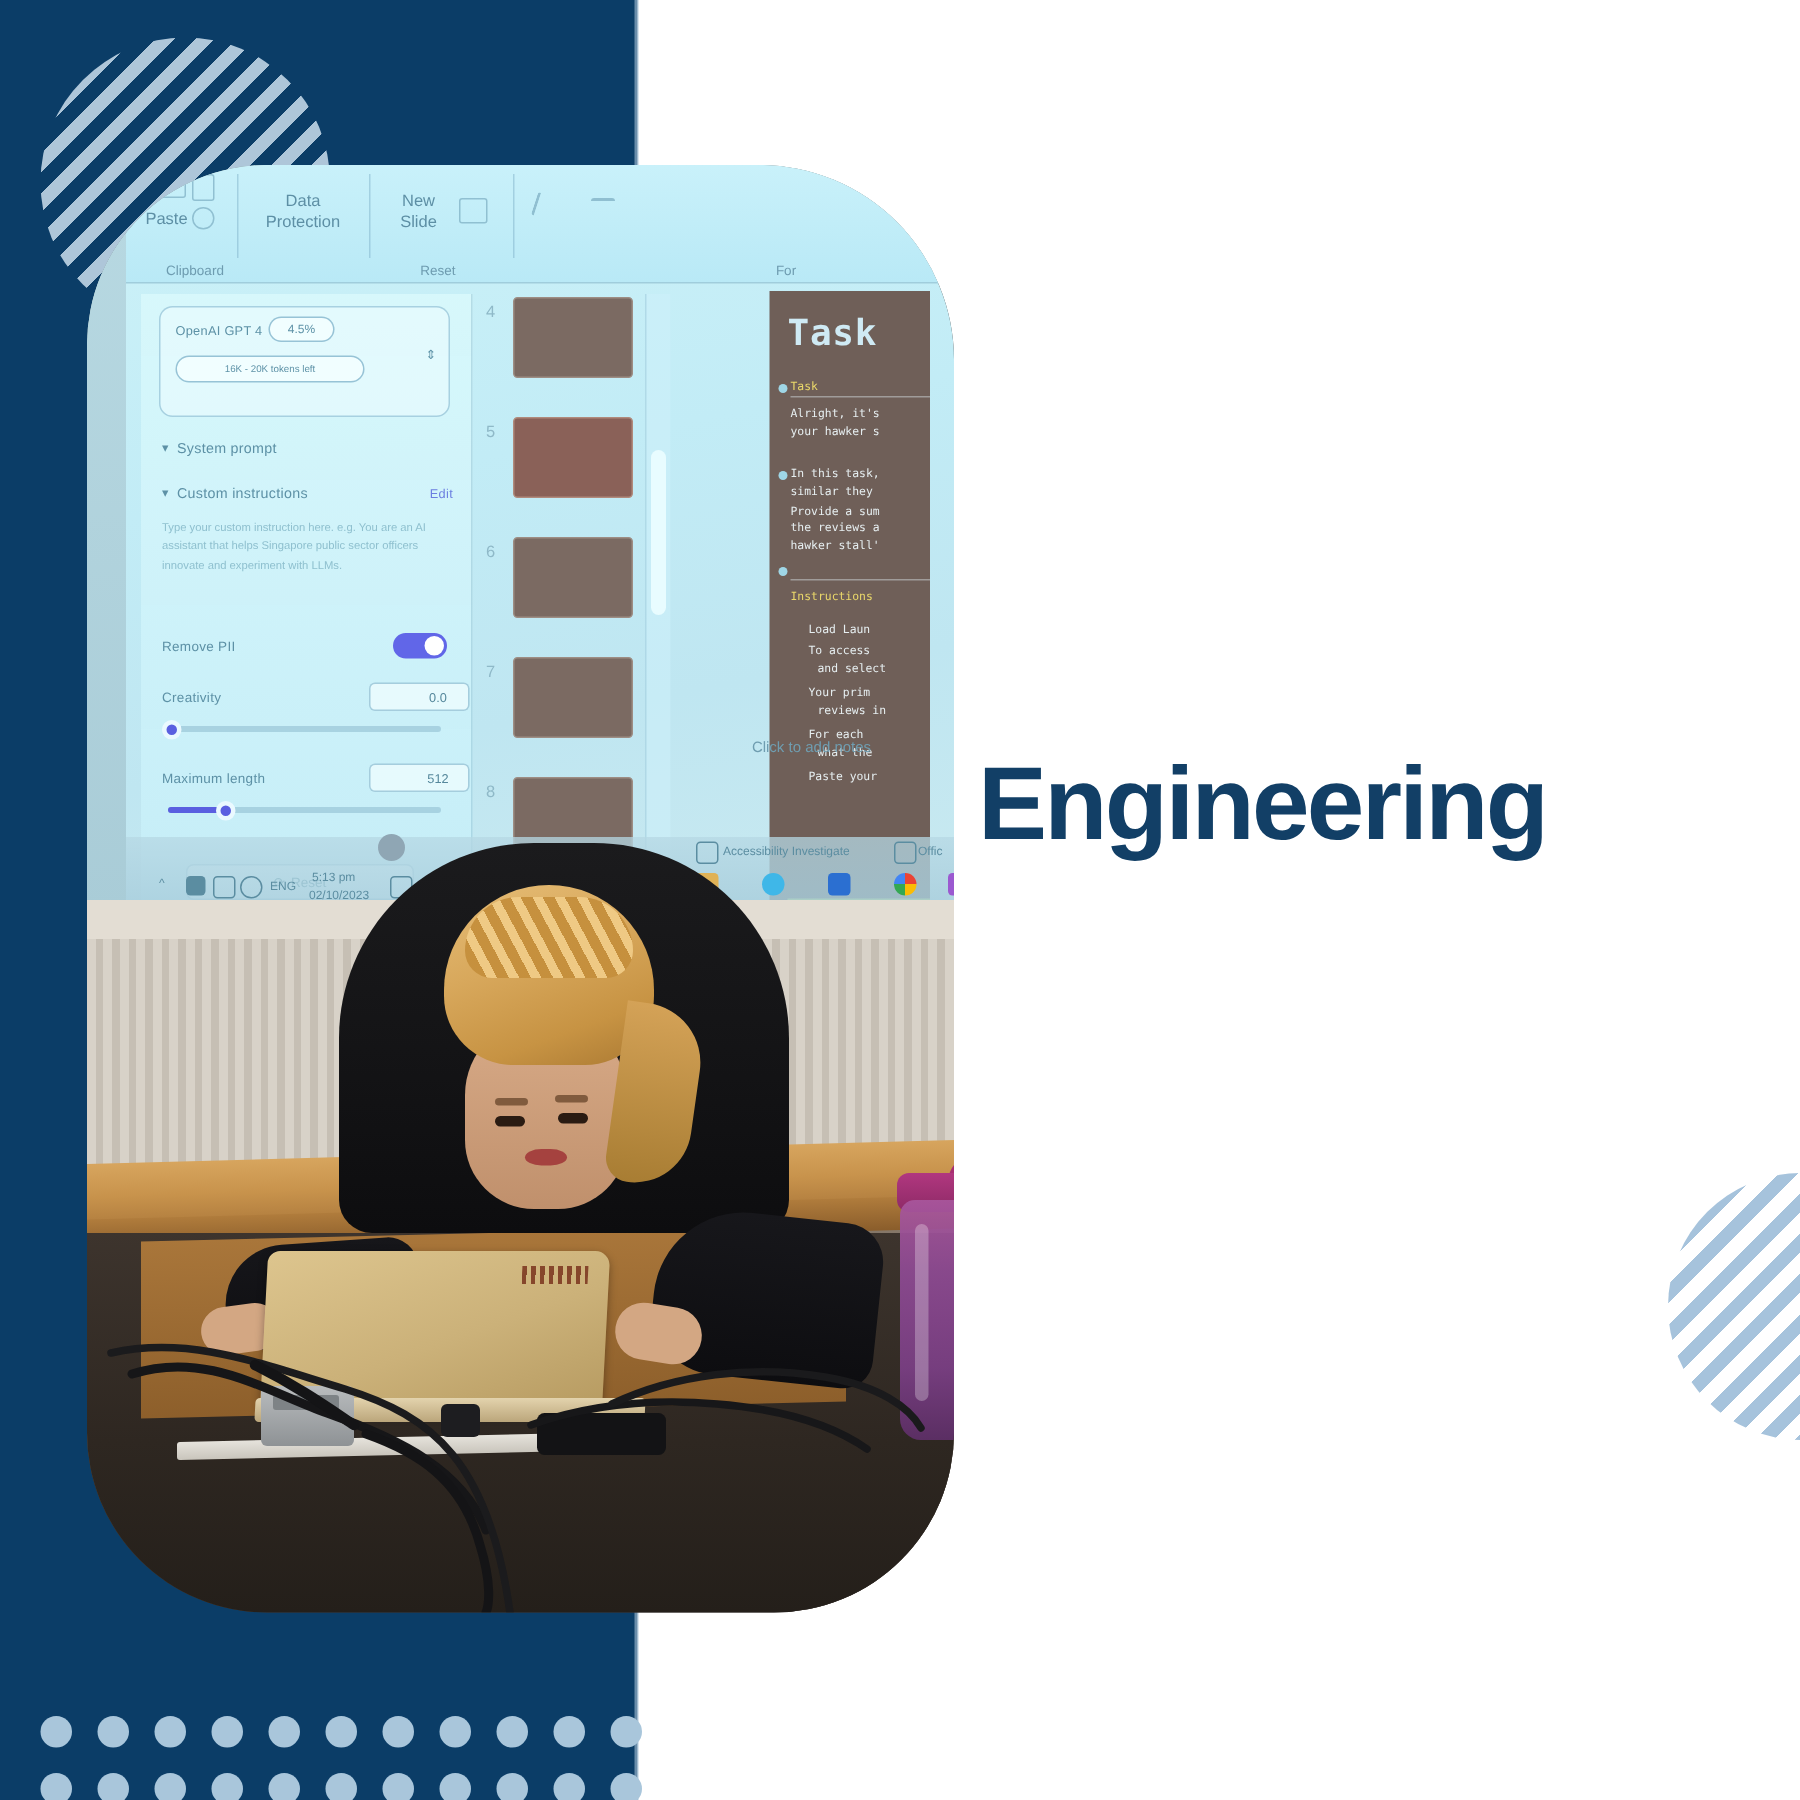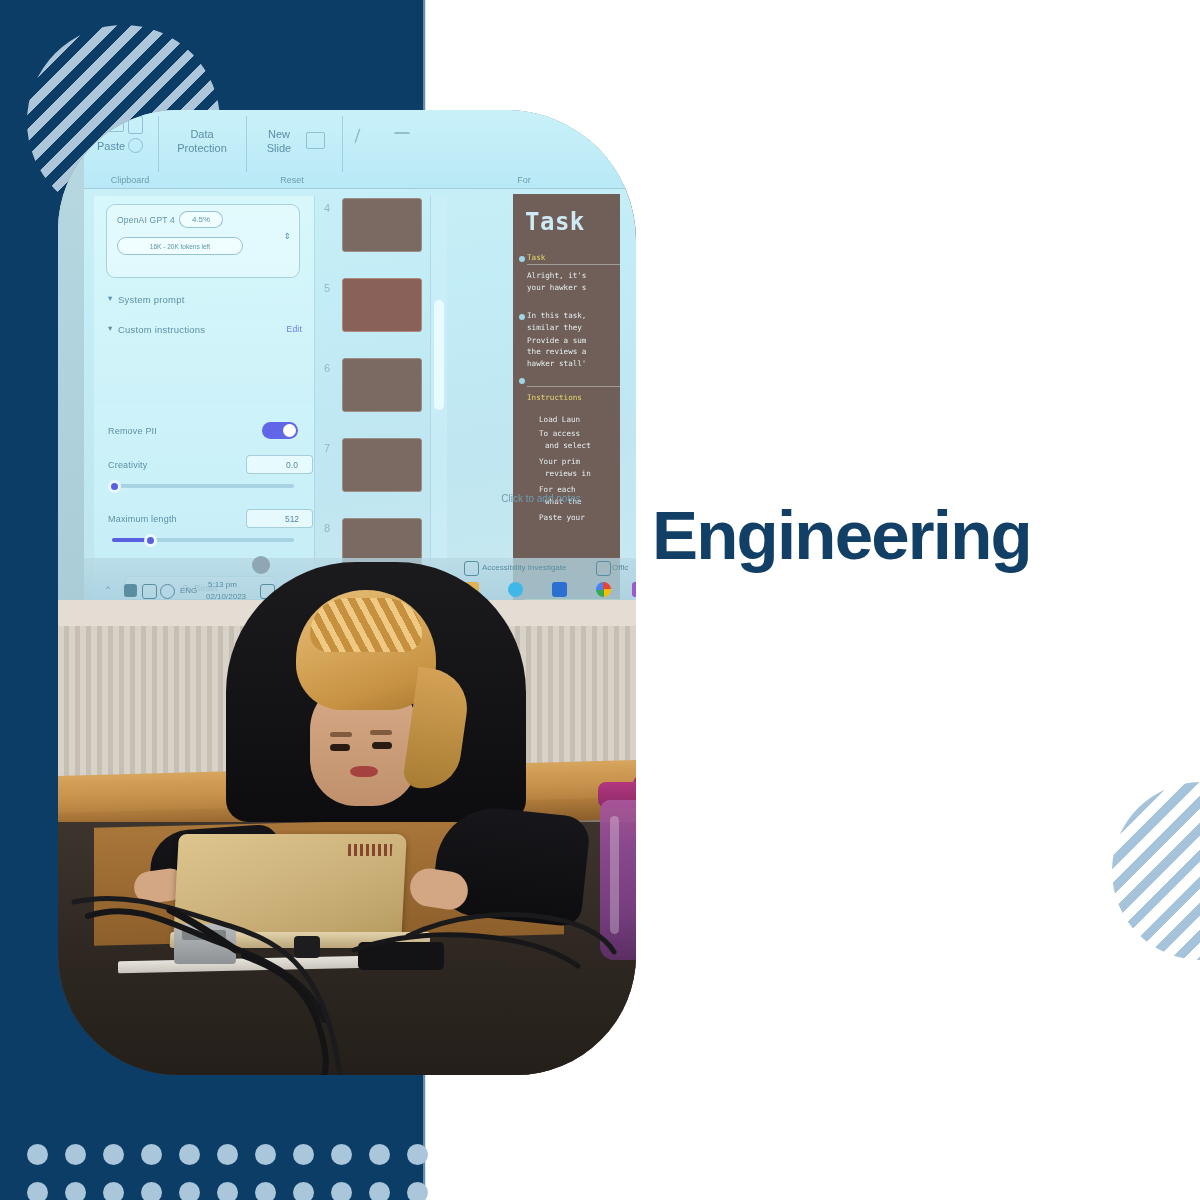--- a/index.html
+++ b/index.html
@@ -329,20 +329,21 @@
             <div class="s-label" style="right:8px;top:26px;">⇕</div>
           </div>
 
           <div class="s-label" style="left:24px;top:98px;font-size:9.5px;">System prompt</div>
           <div class="s-label" style="left:14px;top:97px;">▾</div>
 
           <div class="s-label" style="left:24px;top:128px;font-size:9.5px;">Custom instructions</div>
           <div class="s-label" style="left:14px;top:127px;">▾</div>
           <div class="s-label" style="right:12px;top:128px;color:#6b7ee0;">Edit</div>
 
+          <div style="position:absolute;left:14px;top:150px;width:190px;font-size:7.5px;line-height:1.65;color:#8fc0cf;">Type your custom instruction here. e.g. You are an AI assistant that helps Singapore public sector officers innovate and experiment with LLMs.</div>
 
           <div class="s-label" style="left:14px;top:230px;font-size:9px;">Remove PII</div>
           <div class="toggle" style="left:168px;top:226px;"></div>
 
           <div class="s-label" style="left:14px;top:264px;font-size:9px;">Creativity</div>
           <div class="num-box" style="left:152px;top:259px;">0.0</div>
           <div class="slider-track" style="left:18px;top:288px;width:182px;"></div>
           <div class="slider-knob" style="left:14px;top:284px;"></div>
 
           <div class="s-label" style="left:14px;top:318px;font-size:9px;">Maximum length</div>

